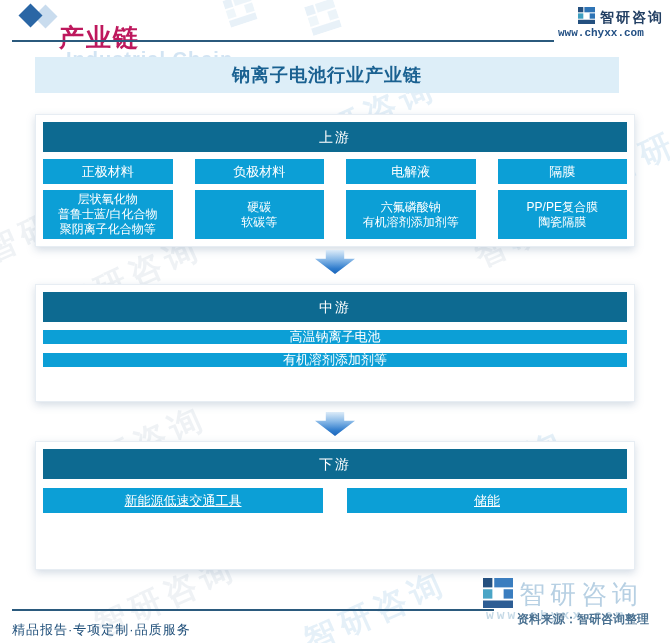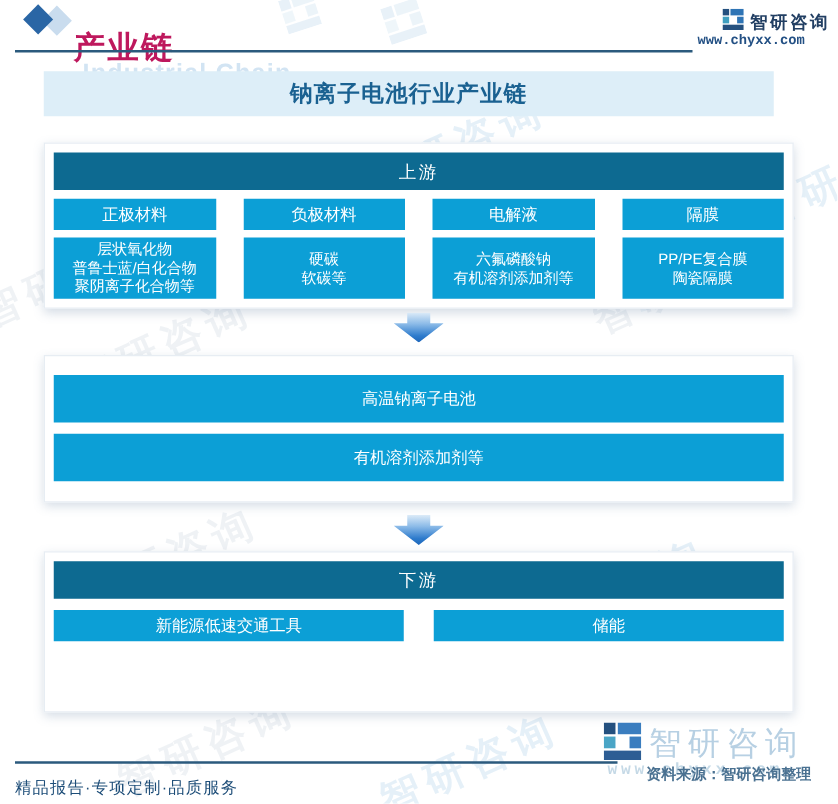--- a/index.html
+++ b/index.html
@@ -55,23 +55,23 @@
     font-size:14px; font-weight:normal; text-align:center; line-height:30px; letter-spacing:2px;
   }
   .row4 { display:grid; grid-template-columns:repeat(4,1fr); gap:22px; }
   .row2 { display:grid; grid-template-columns:repeat(2,1fr); gap:24px; }
   .cell {
     background:var(--item,#0c9fd6); color:#fff; text-align:center;
     display:flex; align-items:center; justify-content:center;
   }
   .cat { height:25px; font-size:13px; margin-top:7px; }
   .det { height:49px; font-size:12px; line-height:15px; margin-top:6px; white-space:pre-line; }
-  .mid-item { height:38px; font-size:13px; margin-top:8px; }
+  .mid-item { height:14px; font-size:13px; margin-top:8px; }
   .mid-item + .mid-item { margin-top:9px; }
-  .sec-down .cat { margin-top:9px; }
+  .sec-down .cat { margin-top:9px;text-decoration:underline; }
   .sec-down .det { height:35px; font-size:13px; margin-top:13px; line-height:16px; }
   
   .flow-arrow {
     position:absolute; left:315px; width:40px; height:24px; z-index:2;
     background:linear-gradient(180deg,#dcebf8 0%,#8cbbe8 38%,#2e7bcc 78%,#1d66ba 100%);
     clip-path:polygon(27% 0,73% 0,73% 36%,100% 36%,50% 100%,0 36%,27% 36%);
   }
   .arrow-1 { top:250px; }
   .arrow-2 { top:412px; }
   
@@ -169,20 +169,21 @@
       <div class="cell det">六氟磷酸钠
 有机溶剂添加剂等</div>
       <div class="cell det">PP/PE复合膜
 陶瓷隔膜</div>
     </div>
   </div>
 
   <div class="flow-arrow arrow-1"></div>
 
   <div class="sec sec-mid">
+    <div class="stage-bar">中游</div>
     <div class="cell mid-item">高温钠离子电池</div>
     <div class="cell mid-item">有机溶剂添加剂等</div>
   </div>
 
   <div class="flow-arrow arrow-2"></div>
 
   <div class="sec sec-down">
     <div class="stage-bar">下游</div>
     <div class="row2">
       <div class="cell cat">新能源低速交通工具</div>

